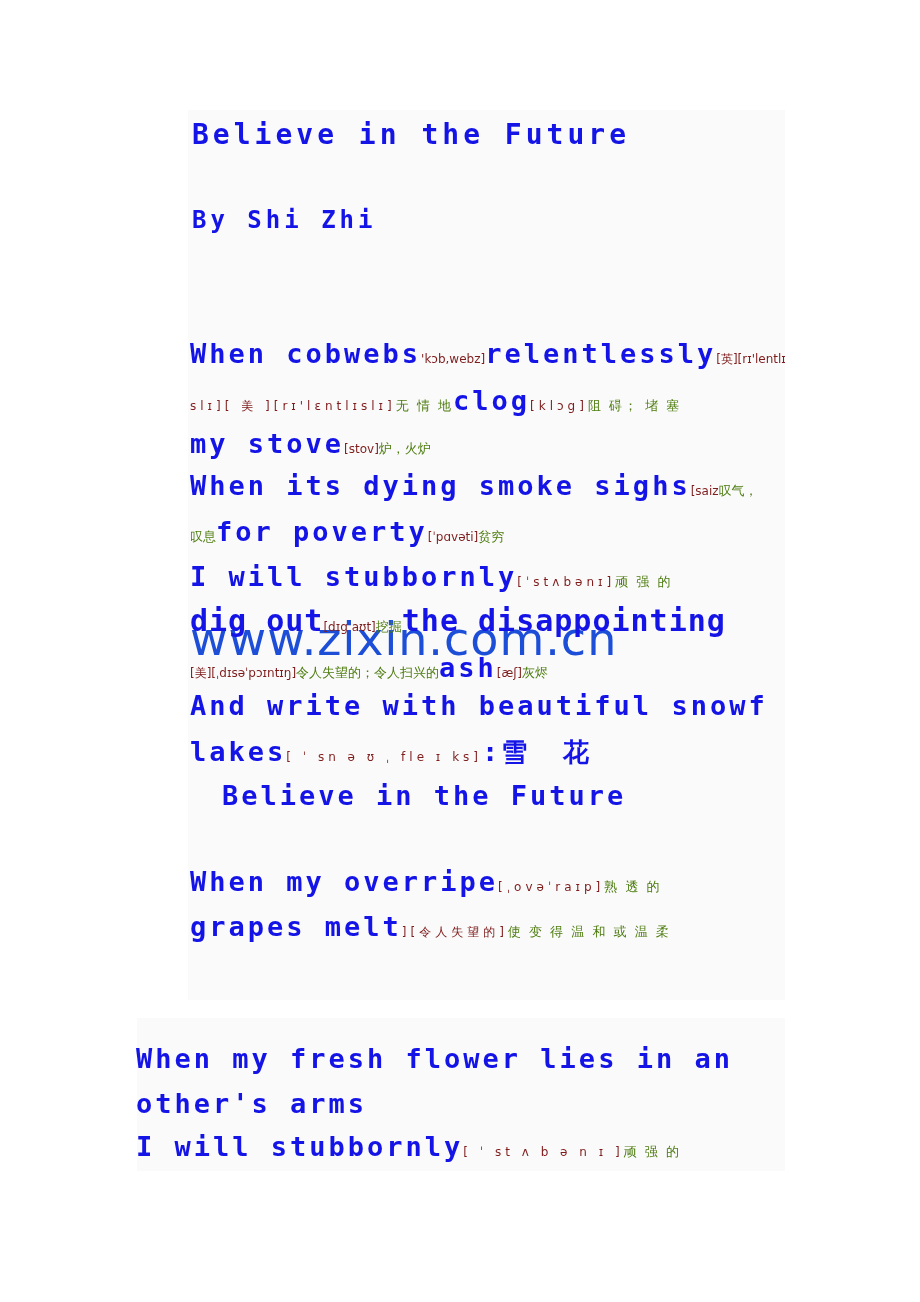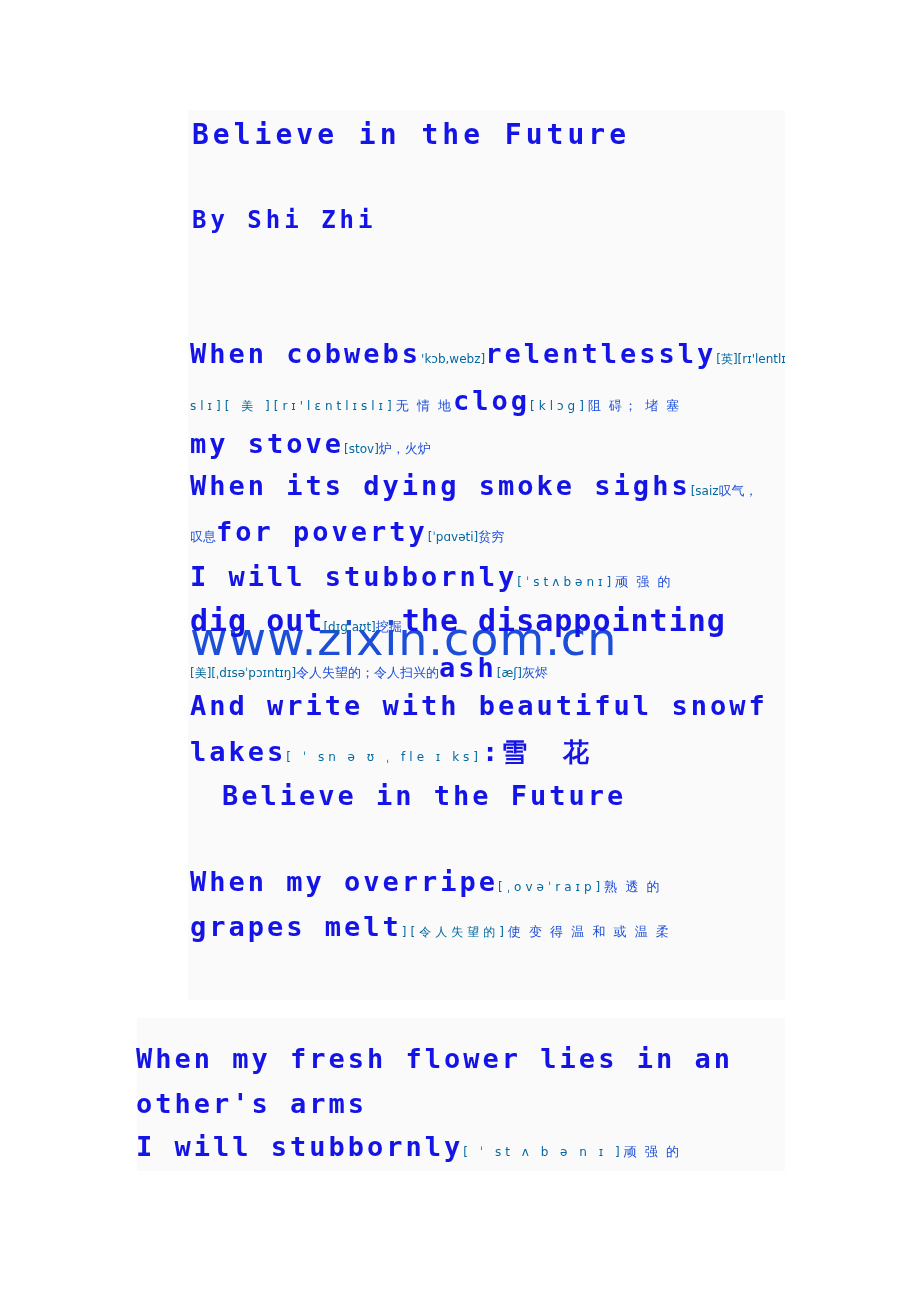--- a/index.html
+++ b/index.html
@@ -57,30 +57,30 @@
     font-weight: 700;
   }
 
   
   .w      { color: #1414e6; font-weight: 700; }
   .w-lg   { font-size: 27px; letter-spacing: 3px; }
   .w-xl   { font-size: 30px; letter-spacing: 1px; }
 
   
   .ph {
-    color: #0369a1;
+    color: #7f1d1d;
     font-weight: 400;
     font-size: 12px;
     letter-spacing: 0px;
     font-family: "DejaVu Sans", "Liberation Sans", sans-serif;
     vertical-align: baseline;
   }
   .ph-wide { letter-spacing: 4px; }
   .gl {
-    color: #1d4ed8;
+    color: #4d7c0f;
     font-weight: 400;
     font-size: 13px;
     font-family: "DejaVu Sans", "Liberation Sans", sans-serif;
     letter-spacing: 2px;
   }
   .gl-tight { letter-spacing: 0px; }
   .blue-cn {
     color: #1414e6;
     font-weight: 700;
     font-size: 26px;

